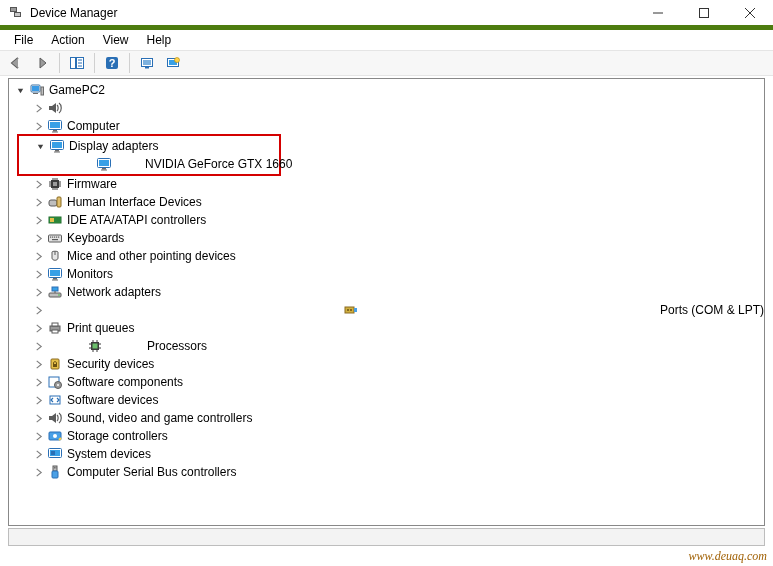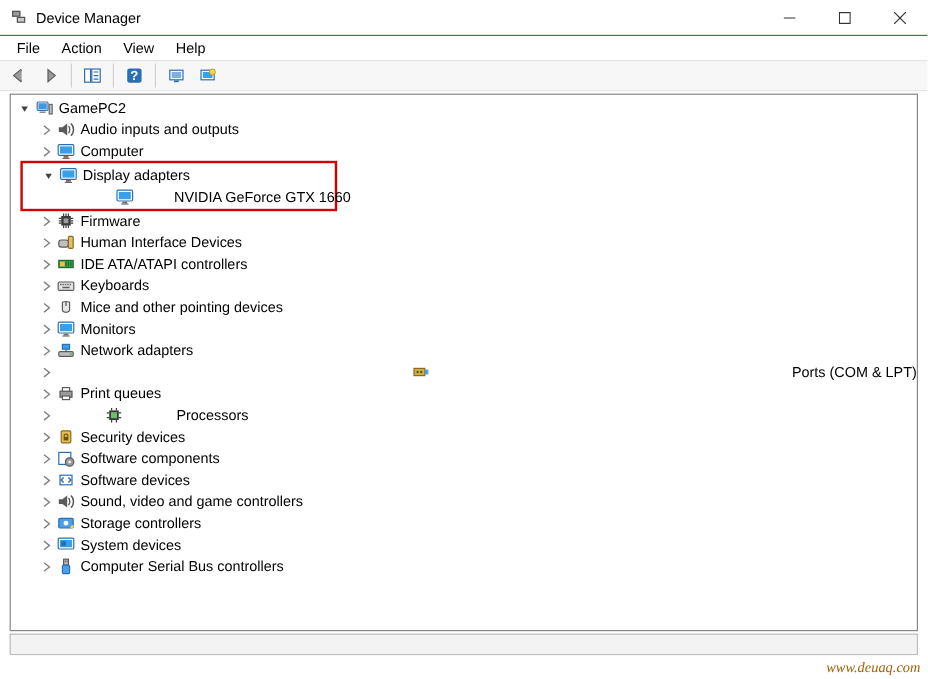--- a/index.html
+++ b/index.html
@@ -12,21 +12,21 @@
     height: 566px;
     position: relative;
     overflow: hidden;
     color: #000;
   }
   .titlebar {
     height: 30px;
     display: flex;
     align-items: center;
     padding: 0 0 0 8px;
-    border-bottom: 1px solid #4d7c0f;
+    border-bottom: 5px solid #4d7c0f;
   }
   .titlebar .app-icon { width: 16px; height: 16px; margin-right: 6px; position: relative; }
   .titlebar .app-icon .sq { position:absolute; width:7px; height:5px; background:#9b9b9b; border:1px solid #555; top:2px; left:2px;}
   .titlebar .app-icon .sq2{ position:absolute; width:7px; height:5px; background:#c9c9c9; border:1px solid #555; top:7px; left:6px;}
   .titlebar .title { flex:0 0 auto; font-size:12px; }
   .titlebar .spacer { flex:1; }
   .winbtn { width:46px; height:30px; display:flex; align-items:center; justify-content:center; color:#666; }
   .winbtn svg { width:10px; height:10px; }
   .menubar {
     height: 20px;
@@ -201,21 +201,20 @@
           <svg viewBox="0 0 10 10">
             <path d="M3 1 L8 5 L3 9" fill="none" stroke="#808080" stroke-width="1.3"></path>
           </svg>
         </span>
         <span class="node-icon">
           <svg viewBox="0 0 16 16">
             <path d="M2 6h3l4-3v10l-4-3H2z" fill="#5b5b5b"></path>
             <path d="M10 5c1.5 1 1.5 5 0 6M12 3c3 2 3 8 0 10" fill="none" stroke="#5b5b5b" stroke-width="1.2"></path>
           </svg>
         </span>
-        <span class="label">Audio inputs and outputs</span>
       </div>
       <div class="row" style="padding-left: 22px;">
         <span class="arrow">
           <svg viewBox="0 0 10 10">
             <path d="M3 1 L8 5 L3 9" fill="none" stroke="#808080" stroke-width="1.3"></path>
           </svg>
         </span>
         <span class="node-icon">
           <svg viewBox="0 0 16 16">
             <rect x="1.5" y="2.5" width="13" height="9" rx="1" fill="#fff" stroke="#2a6fb5"></rect>

